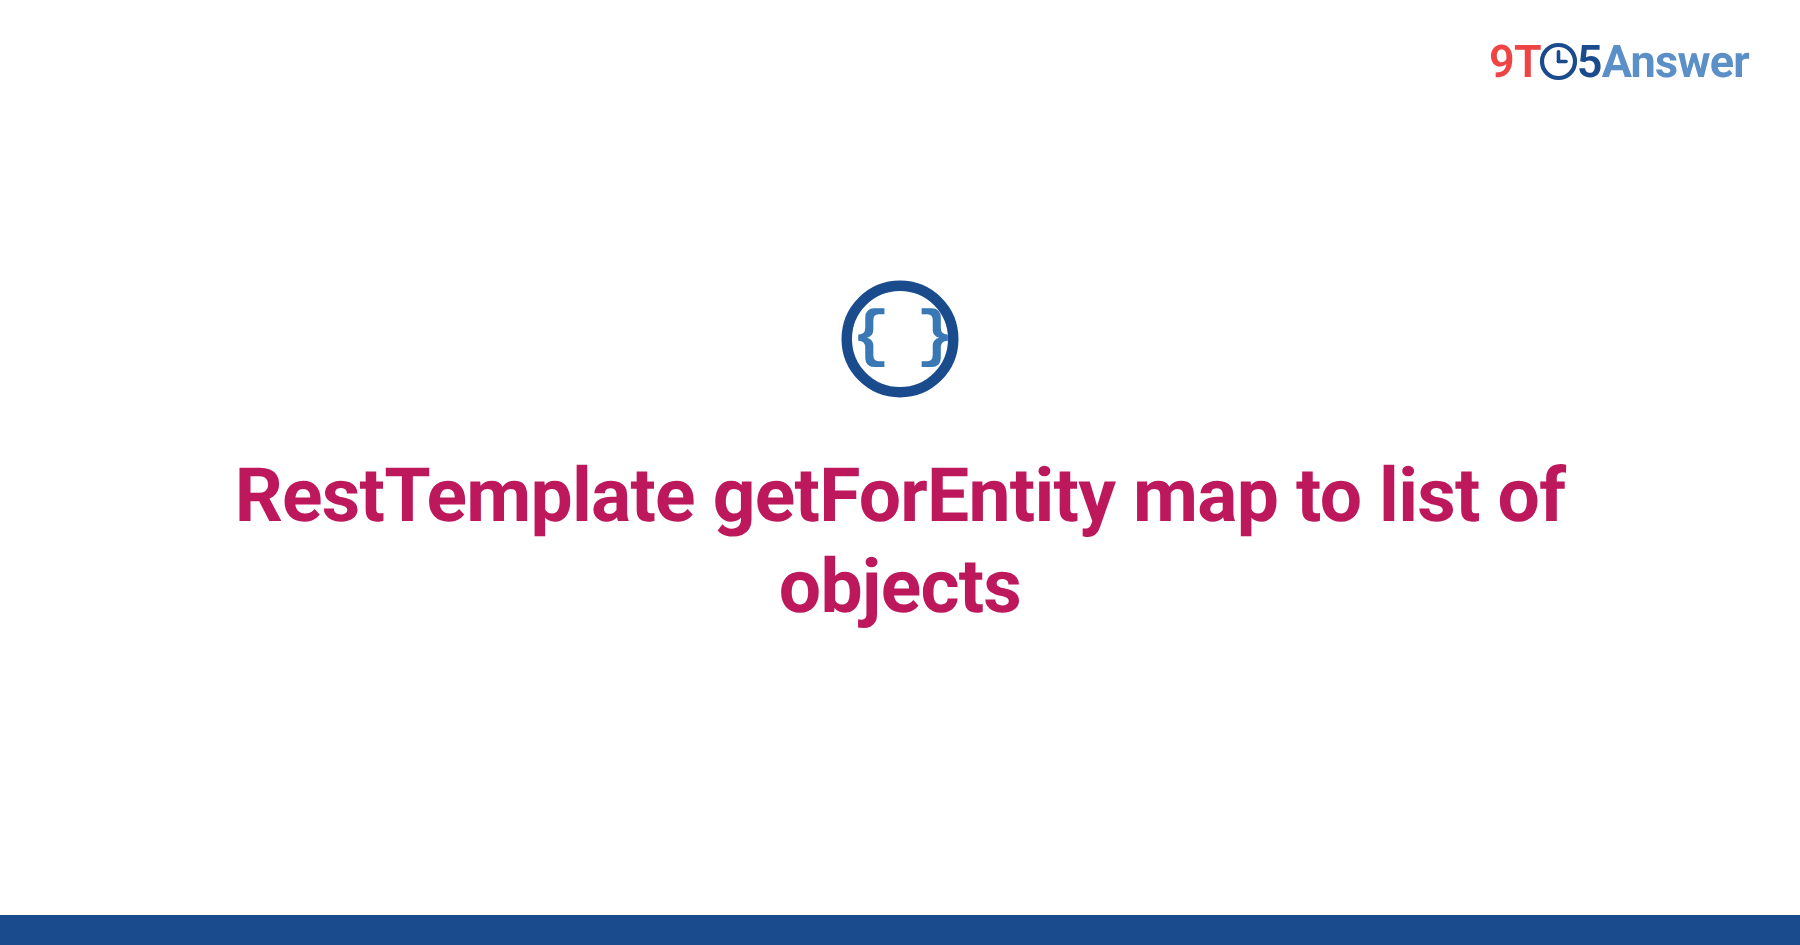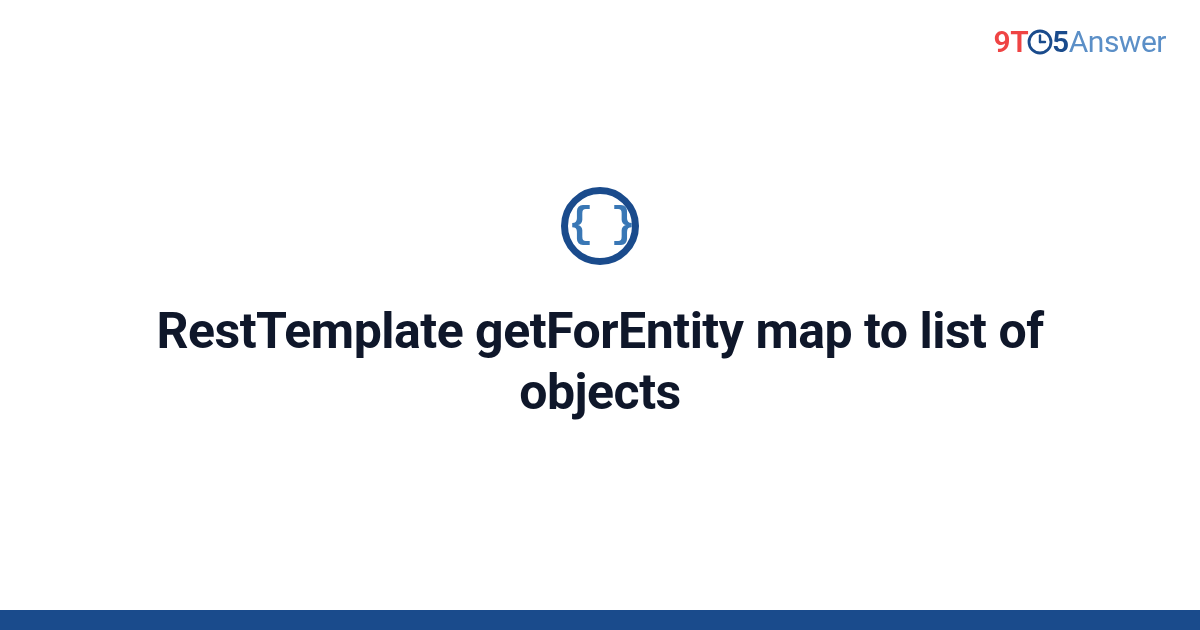--- a/index.html
+++ b/index.html
@@ -33,21 +33,21 @@
       justify-content: center;
       vertical-align: -3px;
       margin: 0 -1px;
     }
     .brand-5 {
       color: #1a4b8c;
       font-weight: 600;
     }
     .brand-answer {
       color: #5b8fc7;
-      font-weight: 400;
+      font-weight: 700;
     }
     .content-wrapper {
       position: absolute;
       top: 0;
       left: 0;
       width: 100%;
       height: 610px;
       display: flex;
       flex-direction: column;
       align-items: center;
@@ -65,21 +65,21 @@
       font-size: 42px;
       font-weight: 700;
       color: #3977b5;
       font-family: "Courier New", monospace;
       letter-spacing: -4px;
       padding-bottom: 3px;
     }
     .page-title {
       font-size: 50px;
       font-weight: 700;
-      color: #0f172a;
+      color: #be185d;
       text-align: center;
       line-height: 1.22;
       max-width: 1000px;
       letter-spacing: -0.5px;
     }
     .bottom-bar {
       position: absolute;
       bottom: 0;
       left: 0;
       width: 100%;

